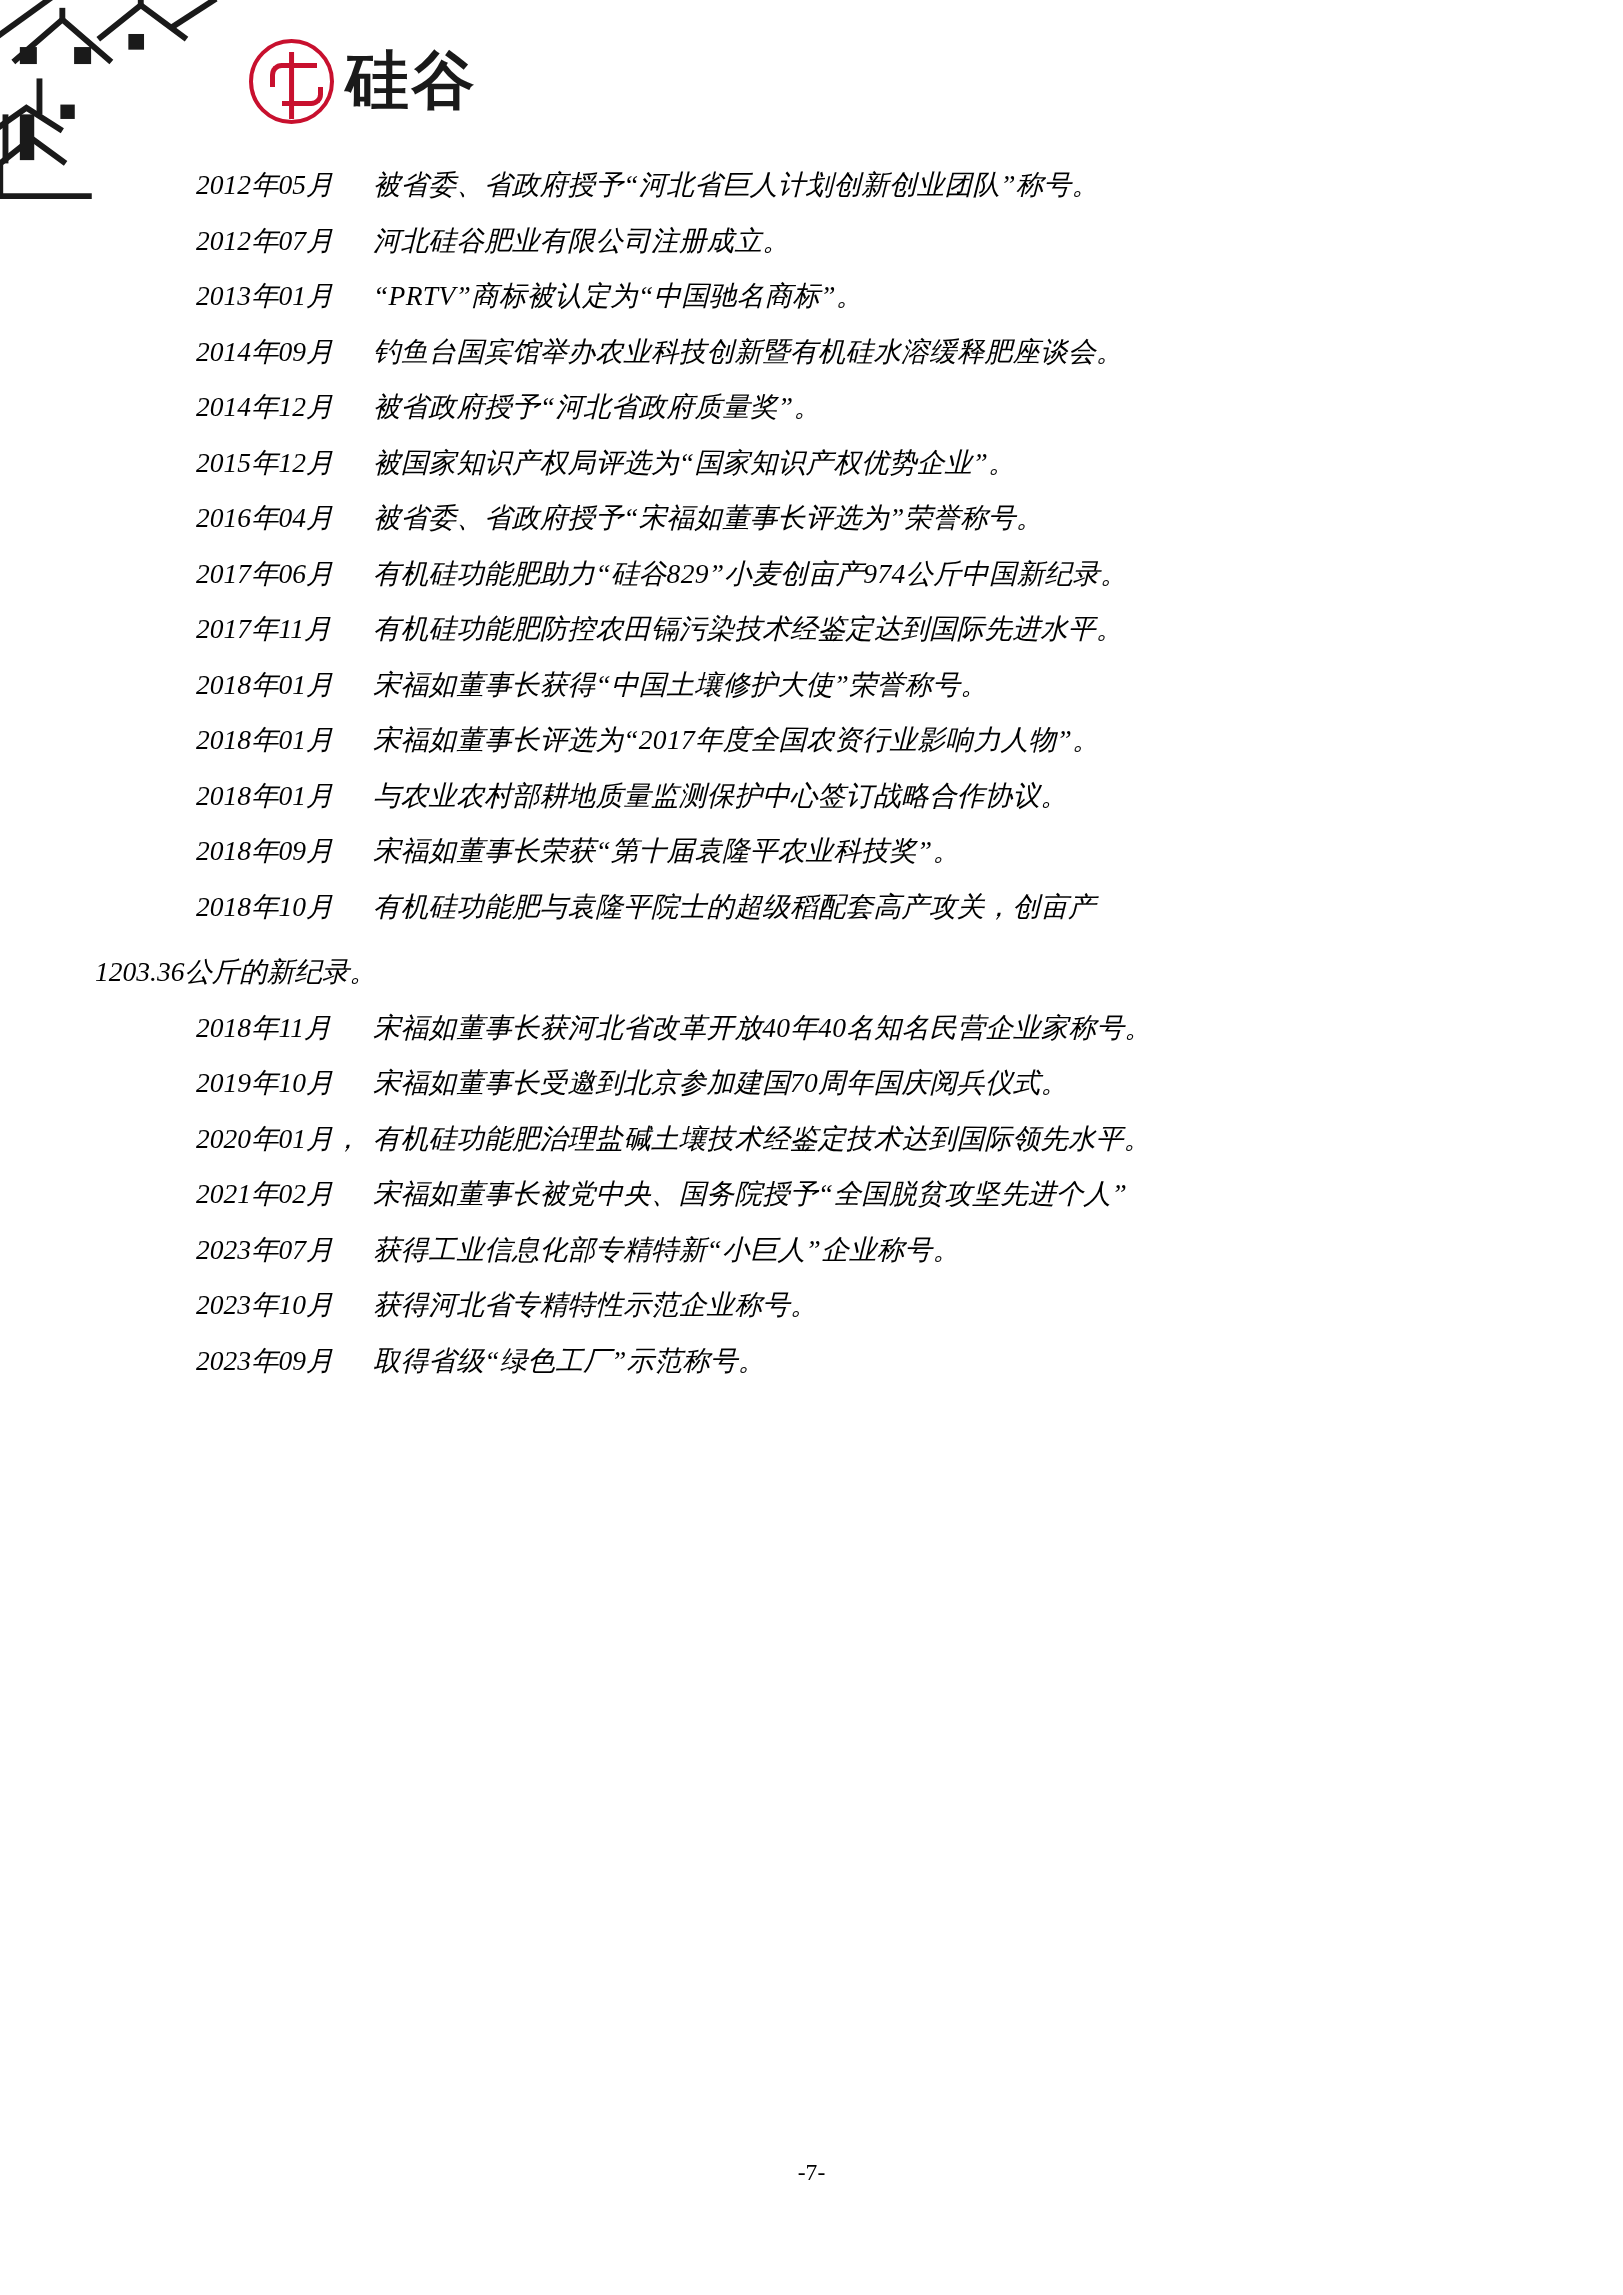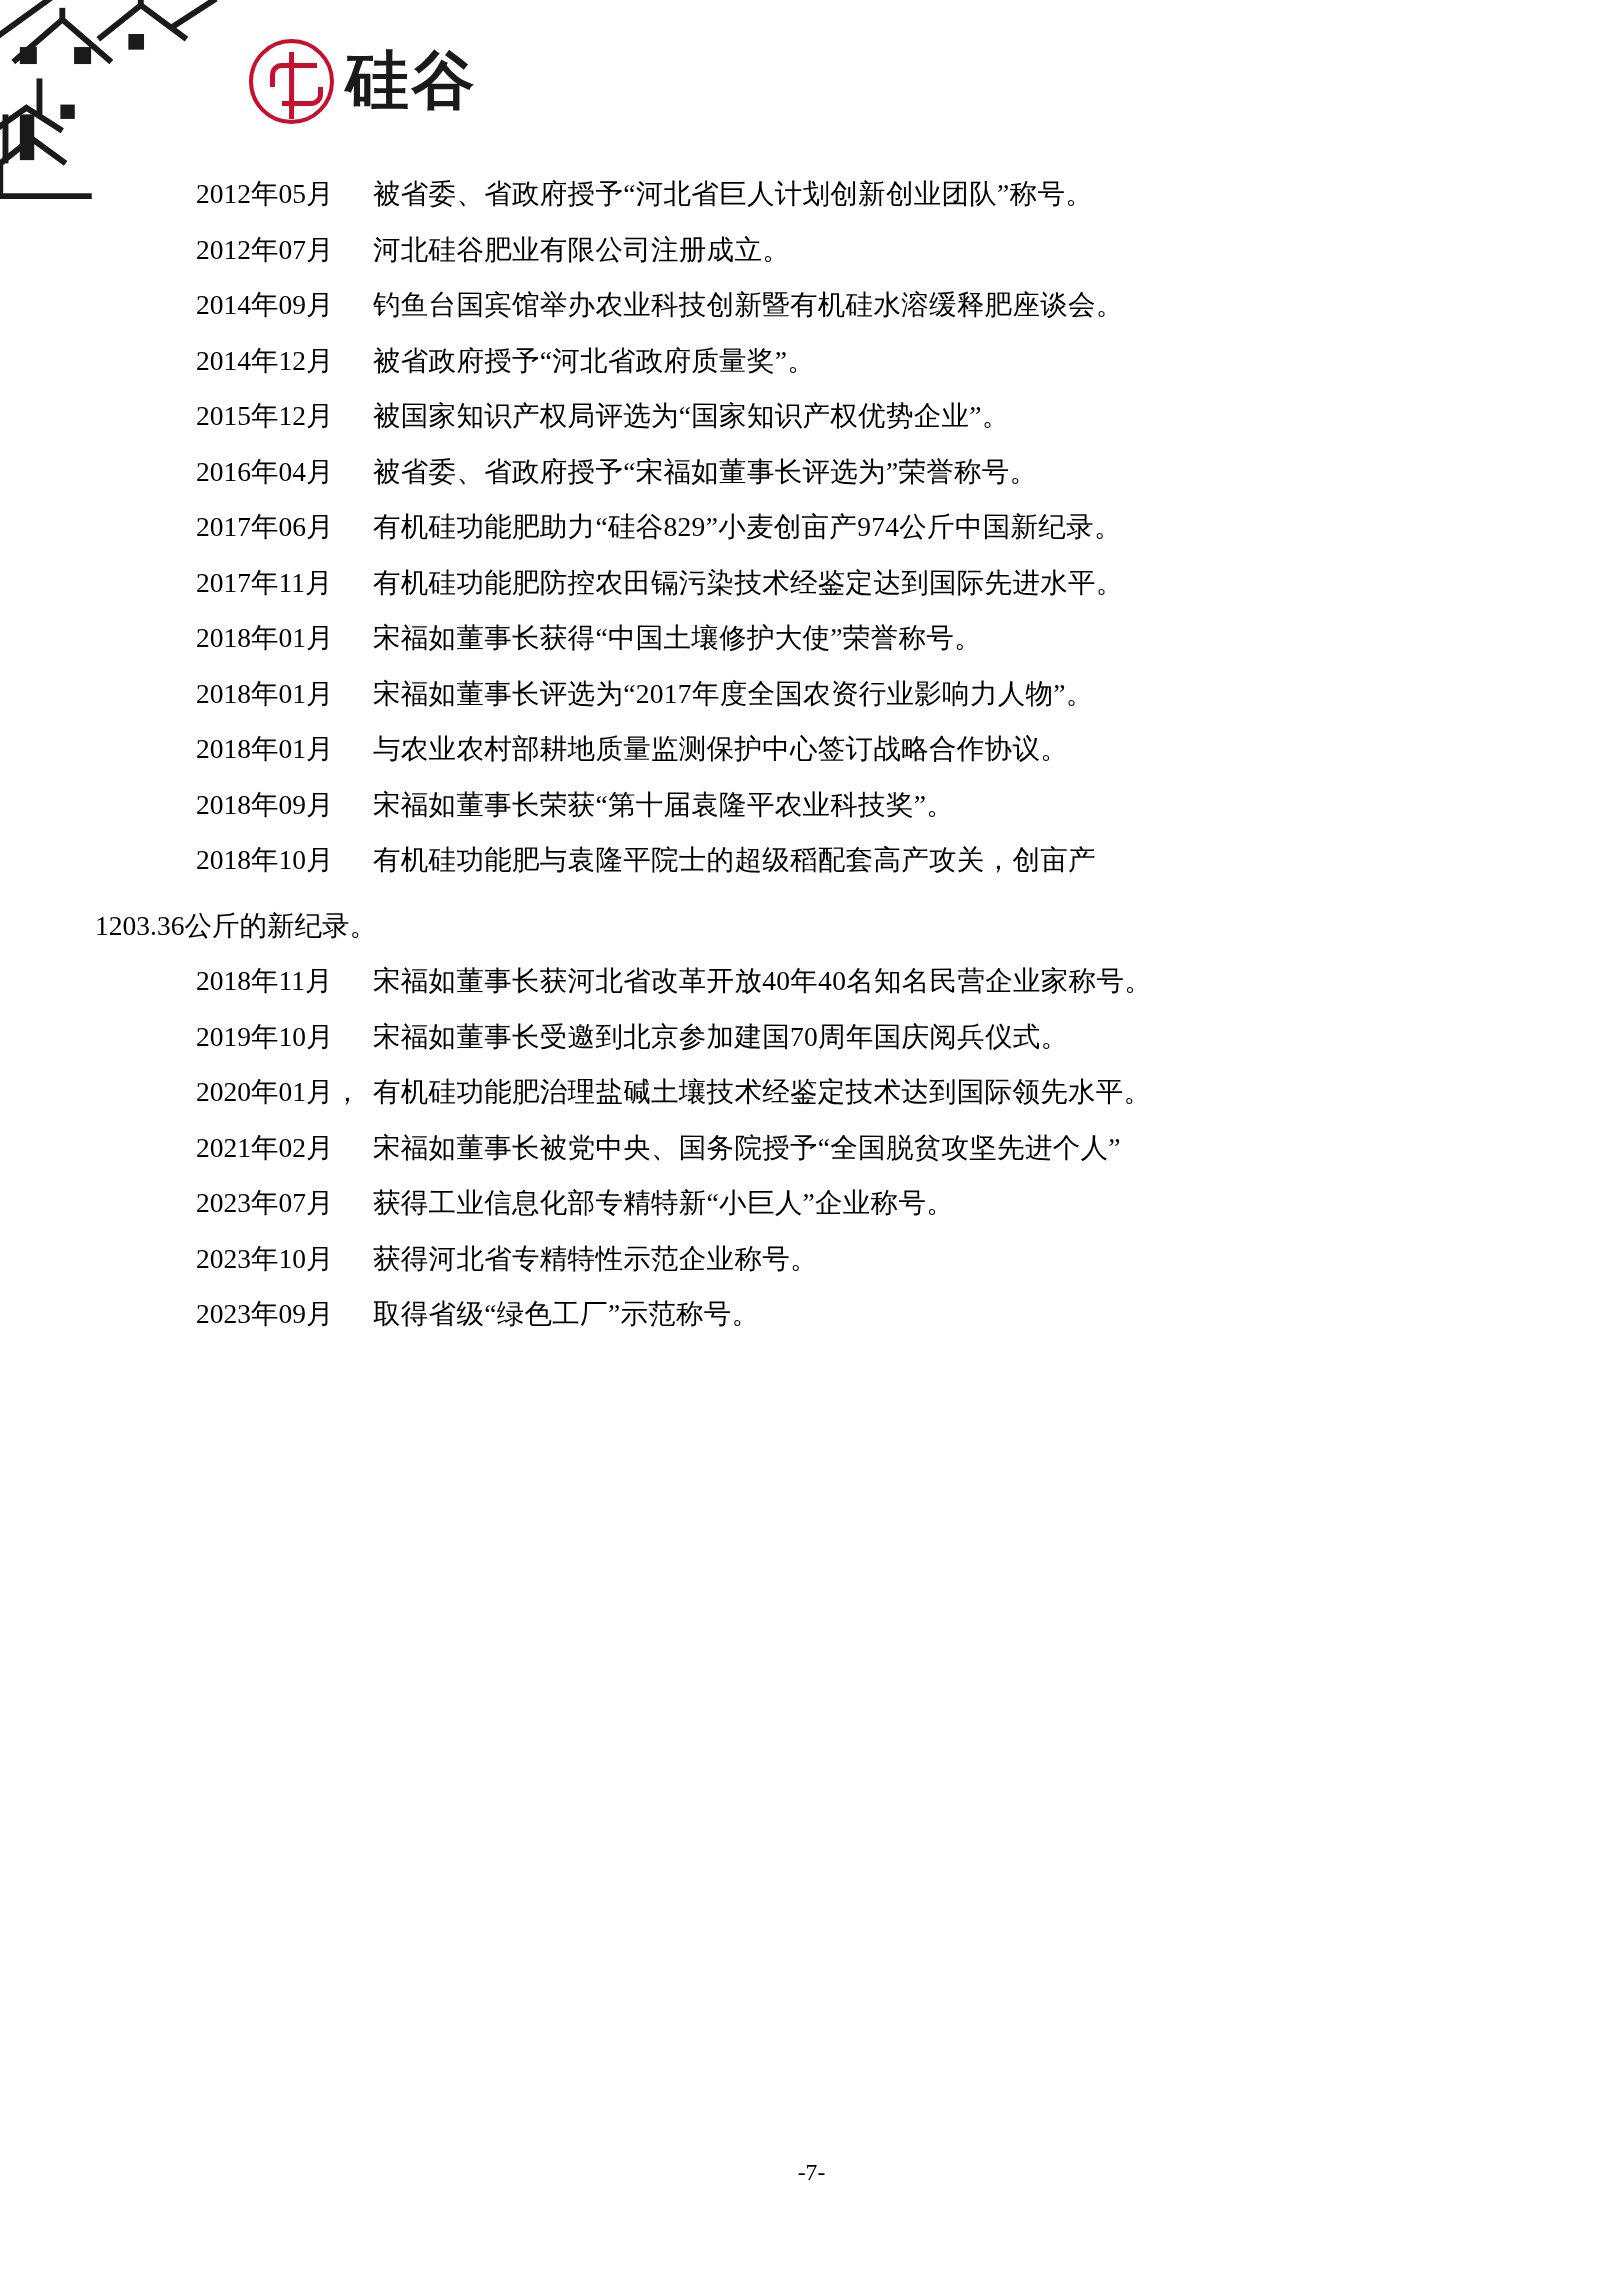--- a/index.html
+++ b/index.html
@@ -84,22 +84,23 @@
     color: #1a1a1a;
     letter-spacing: 2.6px;
     line-height: 1;
     text-align: center;
   }
 
   
   .content {
     position: absolute;
     left: 196px;
-    top: 180px;
+    top: 171px;
     width: 1243px;
+    font-style: italic;
   }
   .entry {
     font-size: 27.5px;
     line-height: 1.0;
     margin: 0 0 28px 0;
     white-space: nowrap;
   }
   .entry.wrap {
     white-space: normal;
   }
@@ -174,20 +175,23 @@
 
   <div class="content">
 
     <p class="entry">
       <span class="date">2012年05月</span><span class="text">被省委、省政府授予“河北省巨人计划创新创业团队”称号。</span>
     </p>
     <p class="entry">
       <span class="date">2012年07月</span><span class="text">河北硅谷肥业有限公司注册成立。</span>
     </p>
     <p class="entry">
+      <span class="date">2013年01月</span><span class="text">“PRTV”商标被认定为“中国驰名商标”。</span>
+    </p>
+    <p class="entry">
       <span class="date">2014年09月</span><span class="text">钓鱼台国宾馆举办农业科技创新暨有机硅水溶缓释肥座谈会。</span>
     </p>
     <p class="entry">
       <span class="date">2014年12月</span><span class="text">被省政府授予“河北省政府质量奖”。</span>
     </p>
     <p class="entry">
       <span class="date">2015年12月</span><span class="text">被国家知识产权局评选为“国家知识产权优势企业”。</span>
     </p>
     <p class="entry">
       <span class="date">2016年04月</span><span class="text">被省委、省政府授予“宋福如董事长评选为”荣誉称号。</span>

